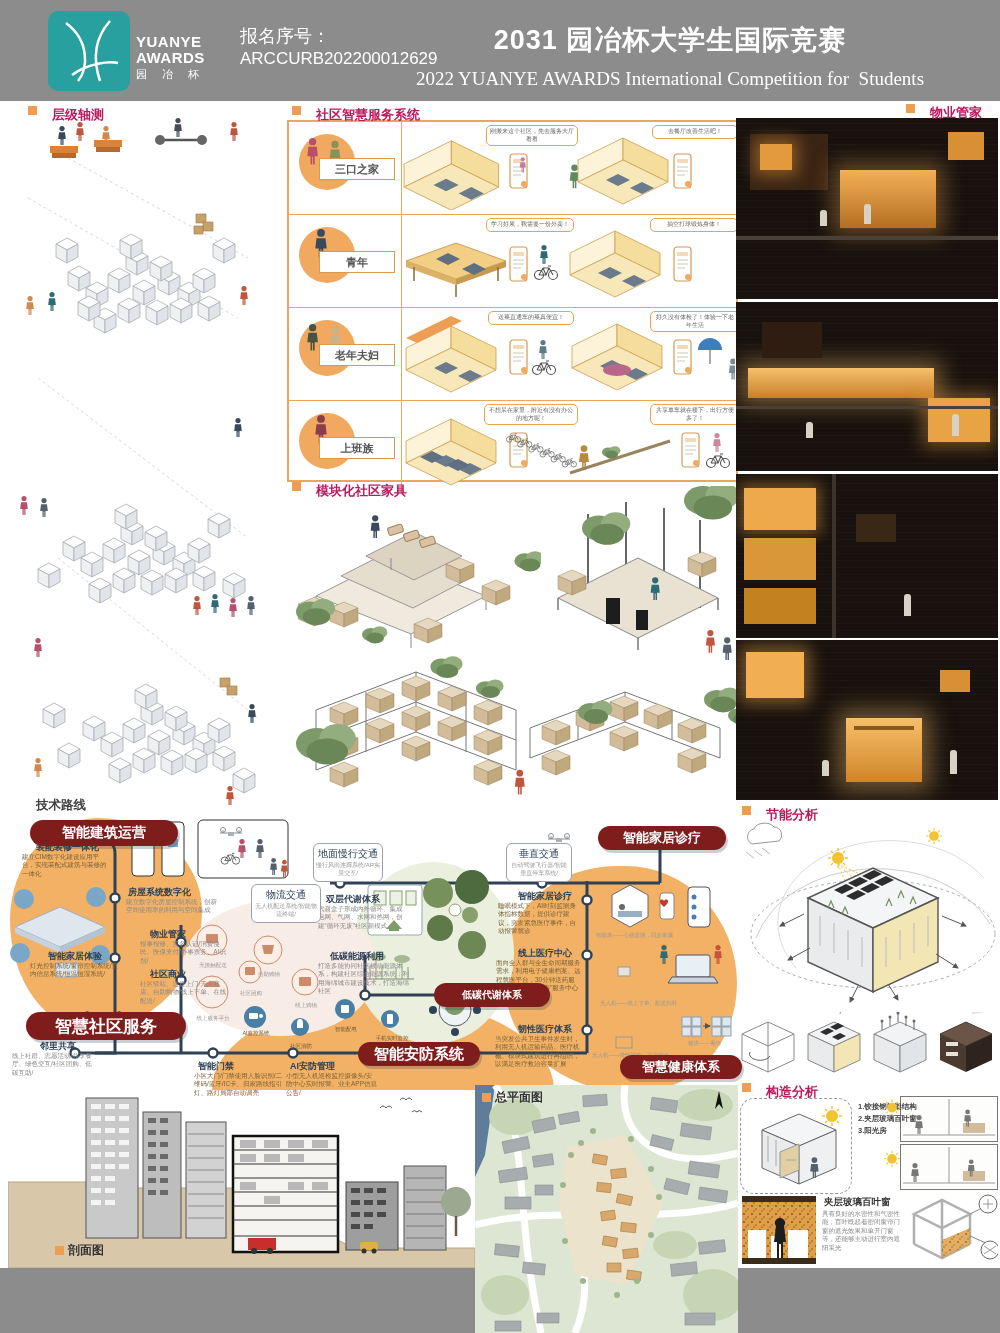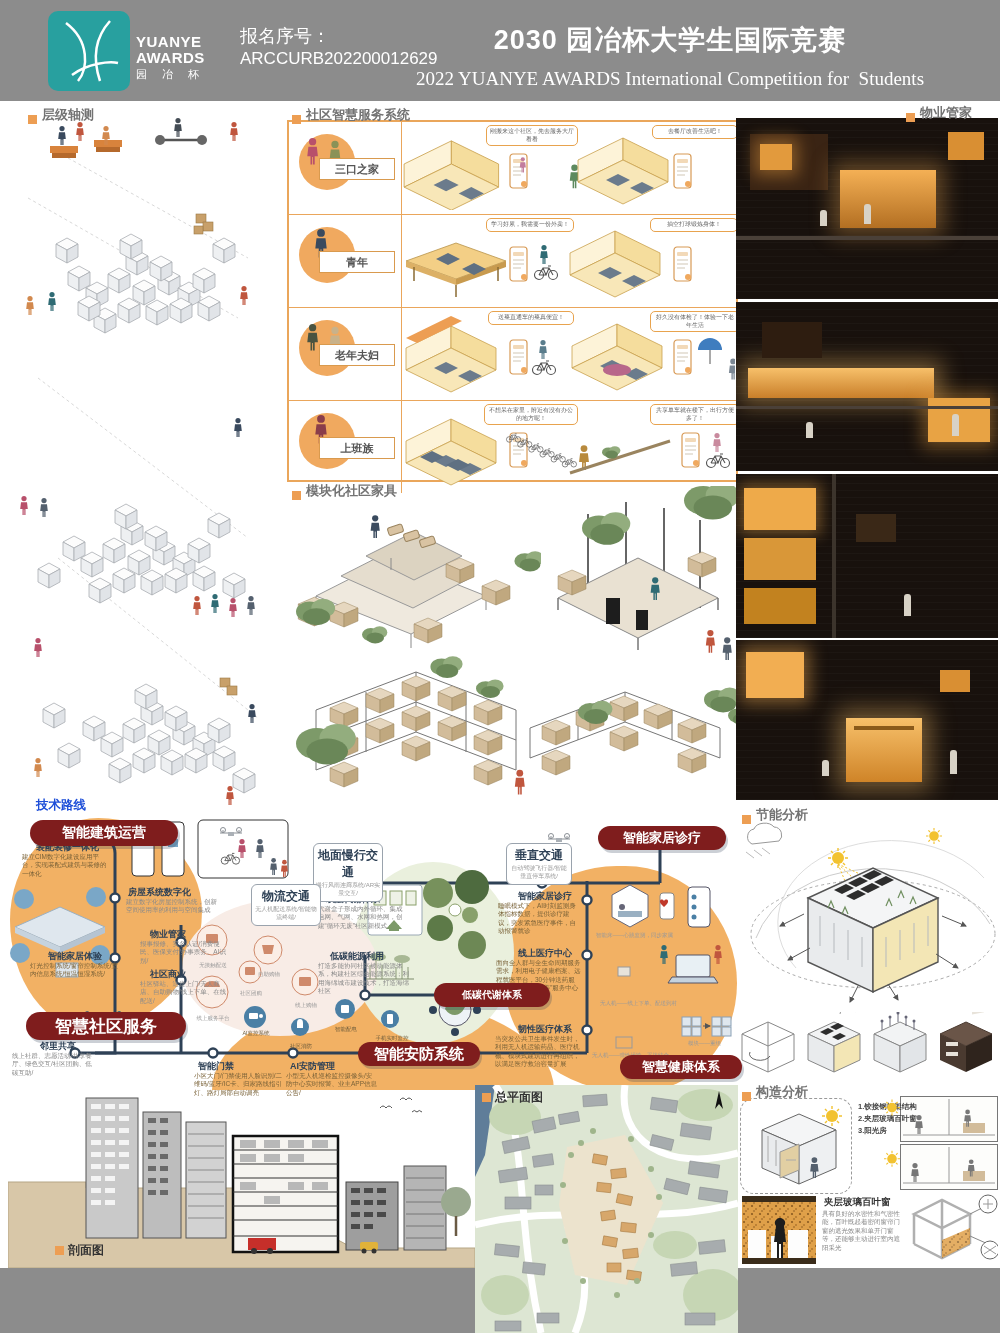--- a/index.html
+++ b/index.html
@@ -12,21 +12,21 @@
   .logo-txt .l1{font-size:15px;font-weight:bold;letter-spacing:.5px}
   .logo-txt .l3{font-size:11px;letter-spacing:6px;margin-top:3px}
   #reg{position:absolute;left:240px;top:24px;line-height:1.35}
   #reg .rl{font-size:18px}
   #reg .rn{font-size:17px}
   #hdr-titles{position:absolute;left:360px;top:0;width:620px;height:101px;text-align:center}
   #hdr-titles .t-cn{font-size:27px;font-weight:bold;margin-top:22px;letter-spacing:1px}
   #hdr-titles .t-en{font-size:19px;font-family:"Liberation Serif",serif;margin-top:10px;white-space:pre-wrap}
   #ftr{position:absolute;left:0;top:1268px;width:1000px;height:65px;background:#8c8c8c;z-index:1}
   
-  .sec-h{position:absolute;display:flex;align-items:flex-end;gap:5px;font-size:13px;font-weight:bold;color:#737373;z-index:6}
+  .sec-h{position:absolute;display:flex;align-items:flex-start;gap:15px;font-size:13px;font-weight:bold;color:#be185d;z-index:6}
   .sec-h .sq{width:9px;height:9px;background:#ed9e53;flex:0 0 auto}
   
   #svc{position:absolute;left:287px;top:120px;width:447px;height:358px;border:2px solid #eaa65b;display:grid;grid-template-rows:repeat(4,1fr);background:#fff;z-index:2}
   .svc-row{position:relative;display:flex;border-top:1.5px solid #eaa65b}
   .svc-row:first-child{border-top:none}
   .svc-left{width:112px;border-right:1.5px solid #eaa65b;position:relative;flex:0 0 auto}
   .svc-circ{position:absolute;left:10px;top:12px;width:56px;height:56px;border-radius:50%;background:#f0a95f}
   .svc-lab{position:absolute;left:30px;top:36px;width:74px;height:20px;background:#fff;border:1.2px solid #d99a4e;font-size:11px;font-weight:bold;color:#555;display:flex;align-items:center;justify-content:center;z-index:2}
   .svc-body{position:relative;flex:1}
   .bub{position:absolute;background:#fff;border:1px solid #e8a34e;border-radius:5px;font-size:6px;color:#666;padding:2px 3px;text-align:center;line-height:1.25;z-index:5}
@@ -34,21 +34,21 @@
   .nr{position:absolute;left:736px;width:262px;background:#18110d;overflow:hidden;z-index:2;background-image:repeating-linear-gradient(0deg,rgba(255,255,255,.025) 0 1px,transparent 1px 7px)}
   .gl{position:absolute}
   .fig-sil{position:absolute;width:7px;height:16px;background:#d8d2c6;border-radius:3px 3px 0 0}
   
   .blob{position:absolute;z-index:0}
   .pill{position:absolute;background:#7f1d1d;color:#fff;font-weight:bold;display:flex;align-items:center;justify-content:center;border-radius:15px;box-shadow:2px 3px 0 rgba(46,65,86,.25);z-index:5;white-space:nowrap}
   .nt{position:absolute;font-size:9px;font-weight:bold;color:#2e4156;white-space:nowrap;z-index:4}
   .nd{position:absolute;font-size:6.5px;color:#8a8a8a;line-height:1.3;z-index:4}
   .cap{position:absolute;font-size:5.5px;color:#999;line-height:1.3;z-index:4}
   .wbox{position:absolute;background:#fff;border:1px solid #9aa3ad;border-radius:6px;text-align:center;z-index:4;padding:3px 2px}
-  .wbox .wt{font-size:12px;font-weight:bold;color:#2e4156}
+  .wbox .wt{font-size:10px;font-weight:normal;color:#2e4156}
   .wbox .wd{font-size:6px;color:#999;line-height:1.3;margin-top:1px}
   
   .note{position:absolute;font-size:7.5px;font-weight:bold;color:#444;z-index:4}
   .cbox{position:absolute;border:1px solid #777;background:#fdfdfb;z-index:3}
   
   .maplab{position:absolute;display:flex;align-items:center;gap:4px;font-size:12px;font-weight:bold;color:#333;z-index:6}
   .maplab .sq{width:9px;height:9px;background:#ed9e53}
 </style>
 </head>
 <body>
@@ -142,21 +142,21 @@
   <div class="logo-txt">
     <div class="l1">YUANYE</div>
     <div class="l1">AWARDS</div>
     <div class="l3">园 冶 杯</div>
   </div>
   <div id="reg">
     <div class="rl">报名序号：</div>
     <div class="rn">ARCCURB202200012629</div>
   </div>
   <div id="hdr-titles">
-    <div class="t-cn">2030 园冶杯大学生国际竞赛</div>
+    <div class="t-cn">2031 园冶杯大学生国际竞赛</div>
     <div class="t-en">2022 YUANYE AWARDS International Competition for  Students</div>
   </div>
 </div>
 
 <div class="sec-h" style="left:28px;top:106px">
       <span class="sq"></span>
       <span>层级轴测</span>
     </div>
 <div class="sec-h" style="left:292px;top:106px">
       <span class="sq"></span>
@@ -179,21 +179,21 @@
       <span>构造分析</span>
     </div>
 <div class="maplab" style="left:55px;top:1242px">
       <span class="sq"></span>
       <span>剖面图</span>
     </div>
 <div class="maplab" style="left:482px;top:1089px">
       <span class="sq"></span>
       <span>总平面图</span>
     </div>
-<div class="nt" style="left:36px;top:797px;font-size:12.5px;color:#1d4ed8">技术路线</div>
+<div class="nt" style="left:36px;top:797px;font-size:12.5px;color:#404040">技术路线</div>
 
 <svg class="abs" style="left:8px;top:118px" width="277" height="700">
   <g stroke="#d8d8d8" stroke-dasharray="3 3" fill="none">
         <path d="M20,80 230,200 M60,40 240,140 M30,260 240,420 M50,440 250,600"></path>
       </g>
 
   <g>
     <use href="#cube" x="100" y="150"></use>
         <use href="#cube" x="125" y="162"></use>
         <use href="#cube" x="150" y="152" transform="scale(1)"></use>

